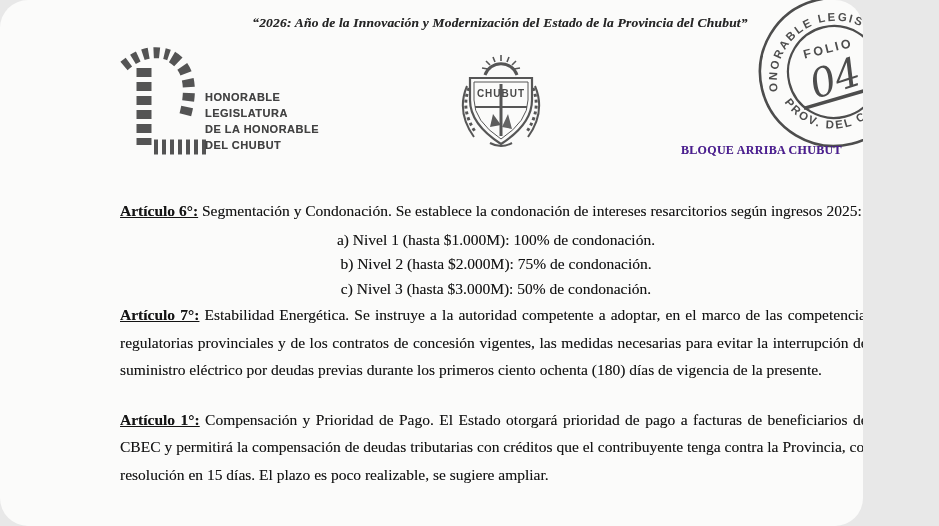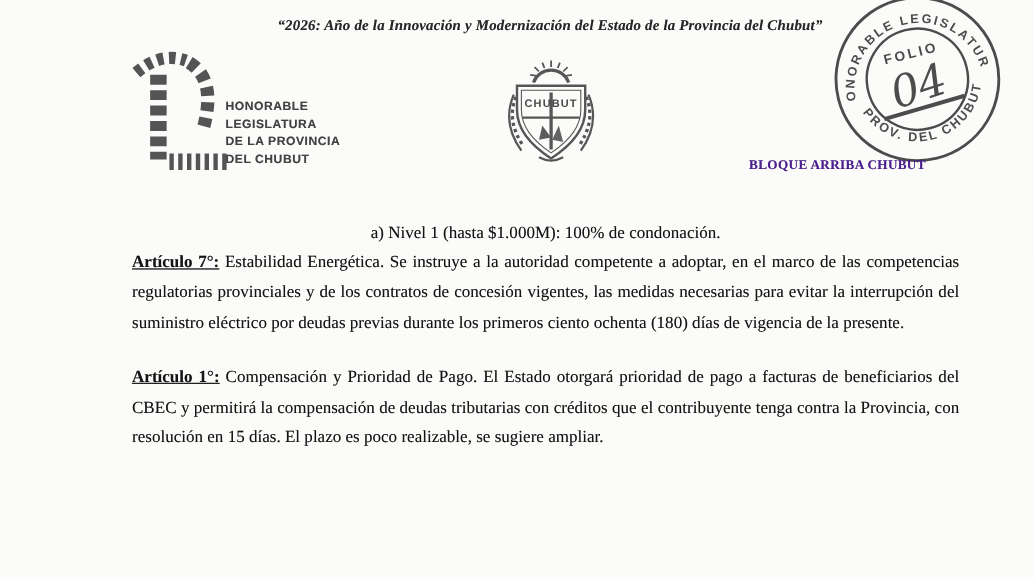--- a/index.html
+++ b/index.html
@@ -1,20 +1,20 @@
 <!DOCTYPE html>
 <html><head>
 <meta charset="utf-8">
 <style>
   * { margin:0; padding:0; box-sizing:border-box; }
   html,body { background:#e8e8e8; }
   .page {
-    position:relative; width:939px; height:526px;
+    position:relative; width:863px; height:526px;
     background:#fbfbfa; overflow:hidden;
-    font-family:"Liberation Serif", serif; color:#161616;
+    font-family:"Liberation Serif", serif; color:#161616;border-radius:28px;
   }
   
   .quote {
     position:absolute; left:235px; top:15px; width:530px;
     text-align:center; font-style:italic; font-weight:bold;
     font-size:13.5px; color:#262626; letter-spacing:.2px;
     text-shadow:0 0 .5px rgba(30,30,30,.45);
   }
   
   .logo-mark { position:absolute; left:114px; top:42px; opacity:.88; }
@@ -72,21 +72,21 @@
       <path d="M 10,24 Q 32,5 55,13" stroke-width="11" stroke-dasharray="6 5"></path>
       <path d="M 58,15 Q 83,30 71,74" stroke-width="12" stroke-dasharray="8 6"></path>
       <path d="M 30,26 V 103" stroke-width="15" stroke-dasharray="9 5"></path>
       <path d="M 40,105 H 95" stroke-width="15" stroke-dasharray="4 4"></path>
     </g>
   </svg>
 
   <div class="legis-text">
     <div>HONORABLE</div>
     <div>LEGISLATURA</div>
-    <div>DE LA PROVINCIA</div>
+    <div>DE LA HONORABLE</div>
     <div>DEL CHUBUT</div>
   </div>
 
   <svg class="crest" width="84" height="98" viewBox="0 0 84 98">
     <g stroke="#333" fill="none" stroke-width="1.6">
 
       <path d="M 42,3 V 9 M 34,5 L 36,10 M 50,5 L 48,10 M 27,9 L 31,13 M 57,9 L 53,13 M 23,16 L 29,17 M 61,16 L 55,17"></path>
       <path d="M 26,23 A 17 17 0 0 1 58,23" stroke-width="3"></path>
 
       <path d="M 11,26 L 73,26 L 73,48 Q 73,72 42,92 Q 11,72 11,48 Z" stroke-width="2.2"></path>
@@ -123,22 +123,27 @@
       <textPath href="#stamp-arc-bottom" startOffset="50%" text-anchor="middle">PROV. DEL CHUBUT</textPath>
     </text>
     <text class="folio-label" x="82" y="62" text-anchor="middle">FOLIO</text>
     <text class="folio-number" x="82" y="102" text-anchor="middle" transform="rotate(-4 82 94)">04</text>
   </svg>
 
   <div class="bloc">BLOQUE ARRIBA CHUBUT</div>
 
   <div class="doc-body">
 
+    <p class="para">
+      <span class="art-label">Artículo 6°:</span><span> Segmentación y Condonación. Se establece la condonación de intereses resarcitorios según ingresos 2025:</span>
+    </p>
     <div class="list">
       <div class="list-item">a)  Nivel 1 (hasta $1.000M): 100% de condonación.</div>
+      <div class="list-item">b)  Nivel 2 (hasta $2.000M): 75% de condonación.</div>
+      <div class="list-item">c)  Nivel 3 (hasta $3.000M): 50% de condonación.</div>
     </div>
 
     <p class="para p7">
       <span class="art-label">Artículo 7°:</span><span> Estabilidad Energética. Se instruye a la autoridad competente a adoptar, en el marco de las competencias regulatorias provinciales y de los contratos de concesión vigentes, las medidas necesarias para evitar la interrupción del suministro eléctrico por deudas previas durante los primeros ciento ochenta (180) días de vigencia de la presente.</span>
     </p>
 
     <p class="para p8">
       <span class="art-label">Artículo 1°:</span><span> Compensación y Prioridad de Pago. El Estado otorgará prioridad de pago a facturas de beneficiarios del CBEC y permitirá la compensación de deudas tributarias con créditos que el contribuyente tenga contra la Provincia, con resolución en 15 días. El plazo es poco realizable, se sugiere ampliar.</span>
     </p>
 

